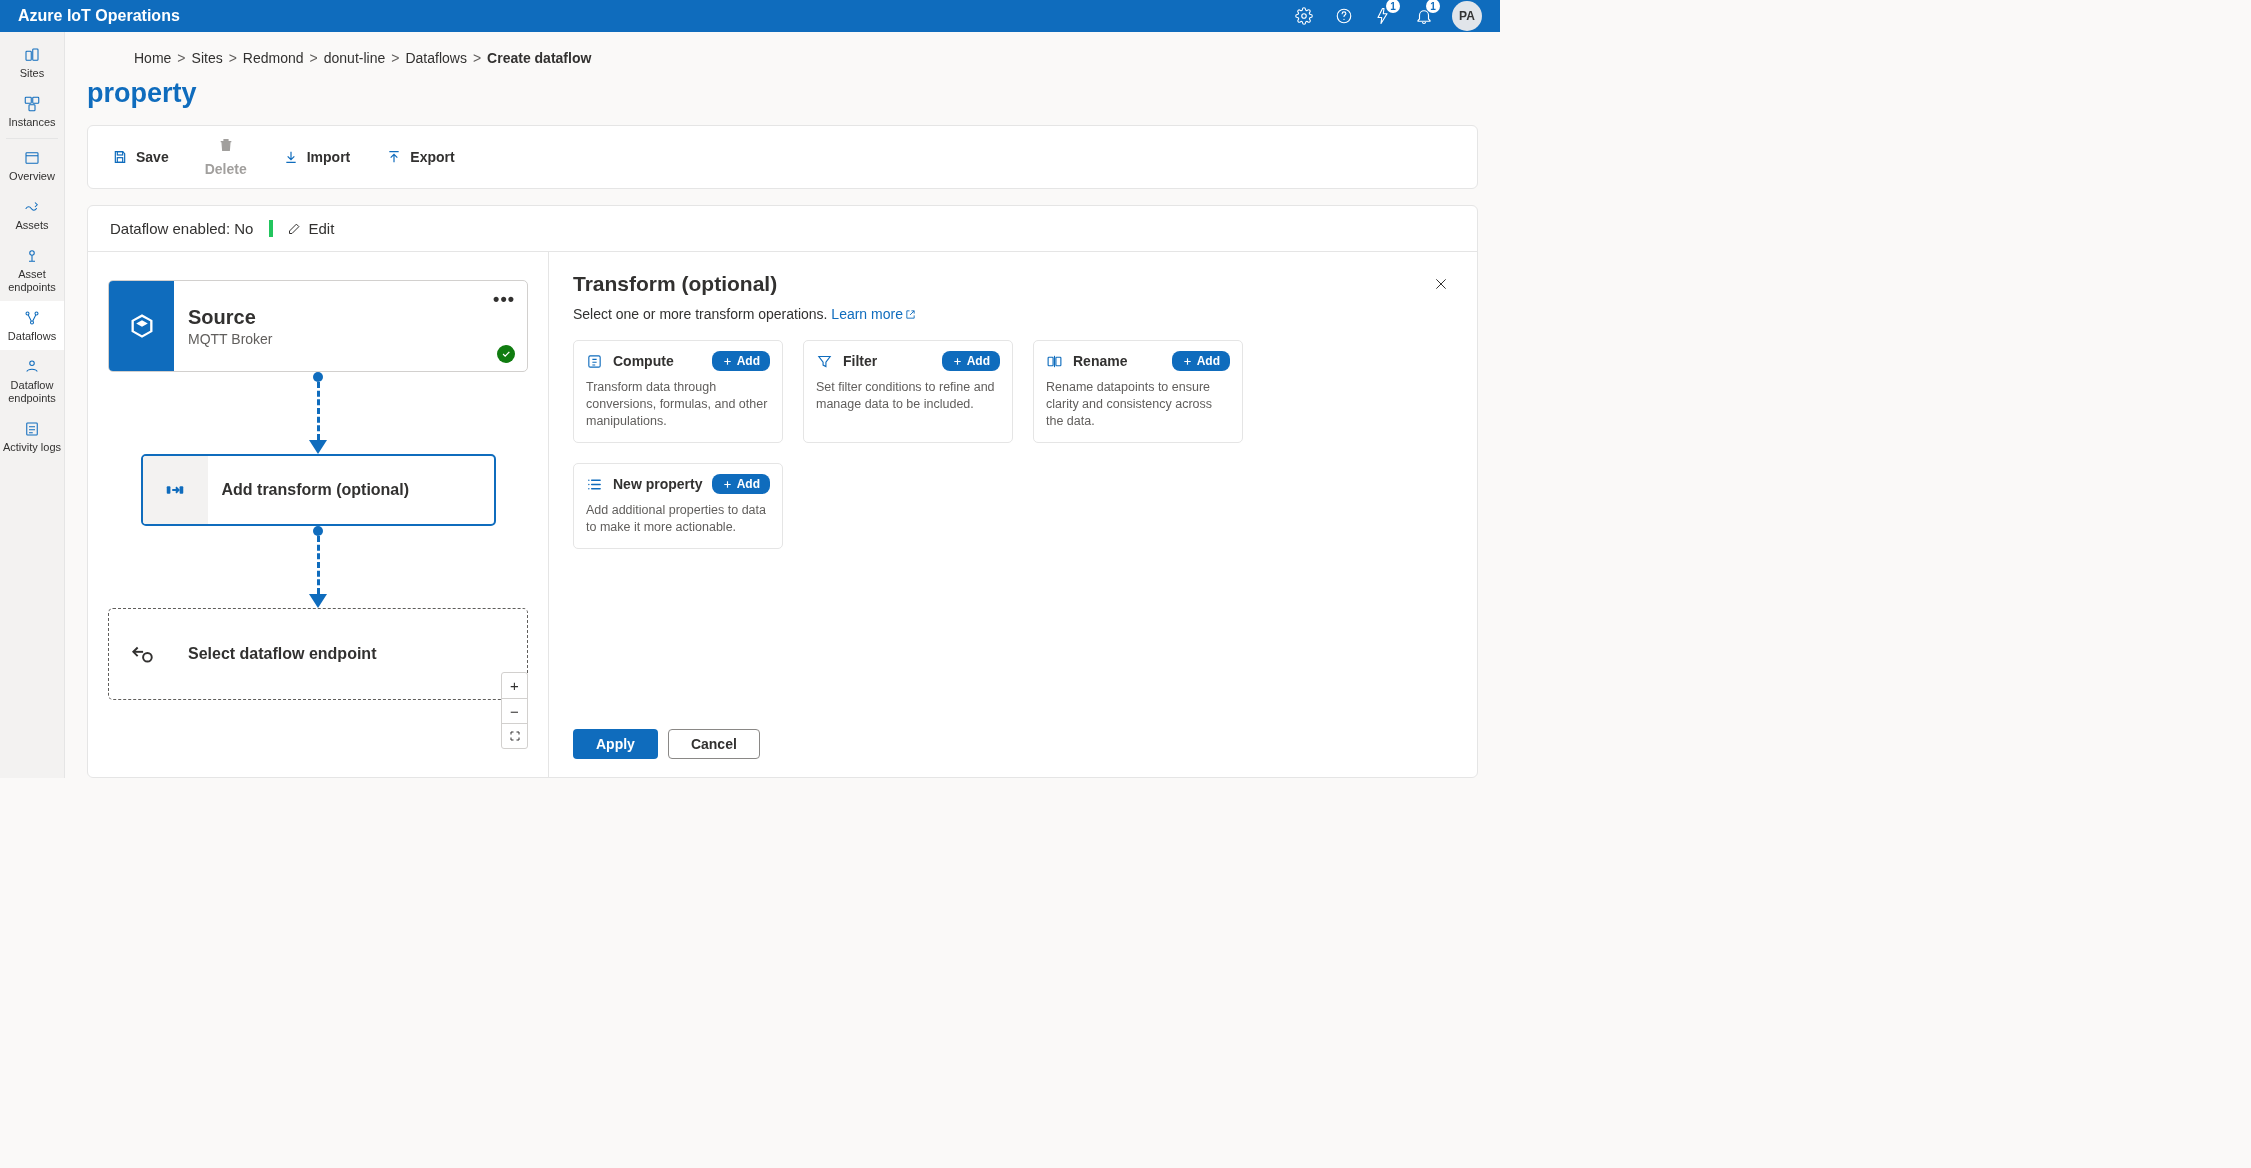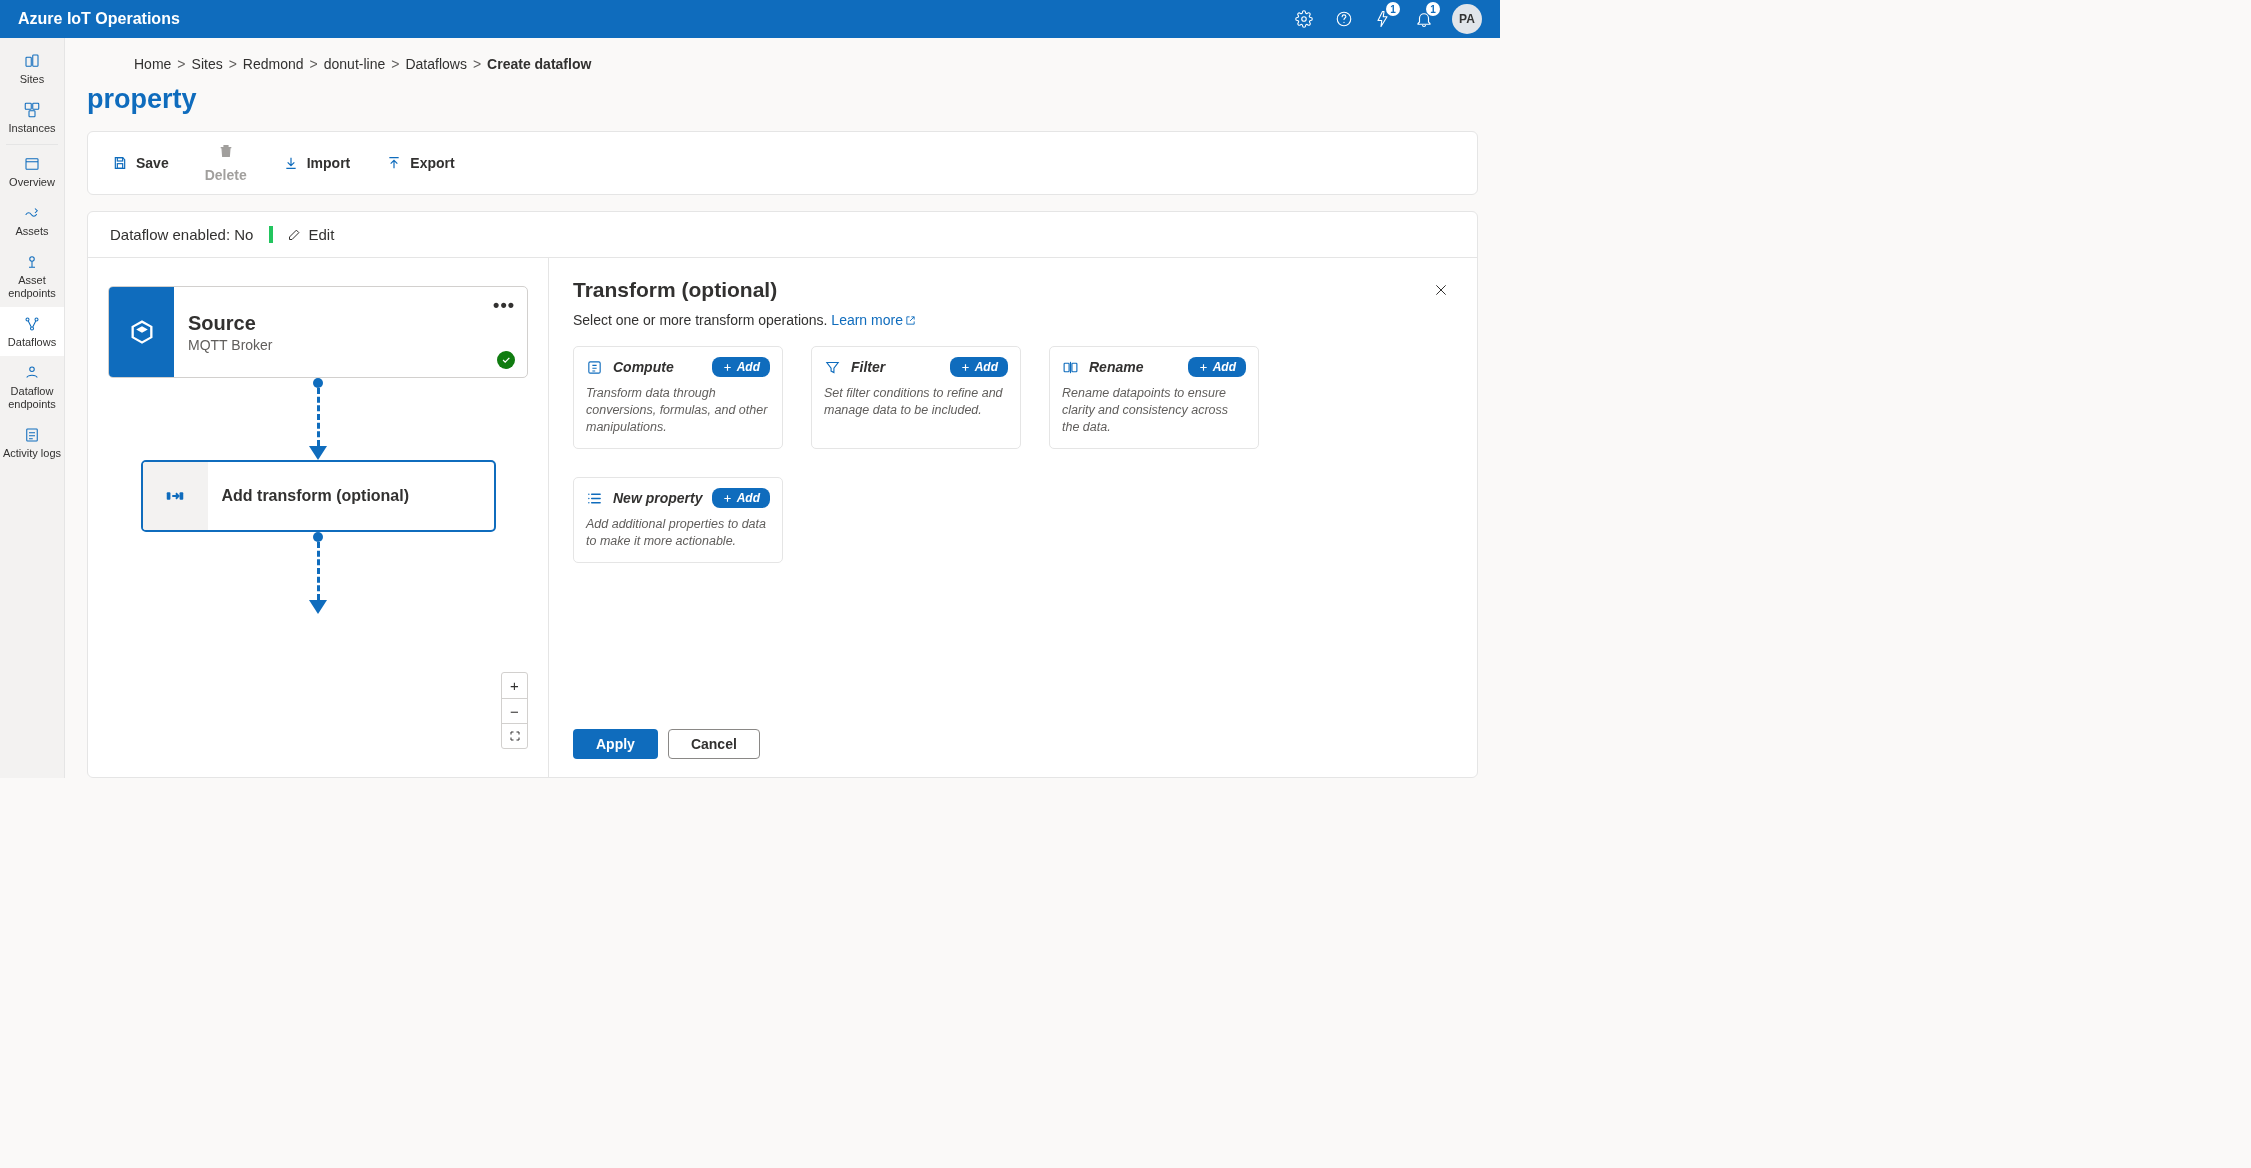--- a/index.html
+++ b/index.html
@@ -1,20 +1,20 @@
 <!DOCTYPE html>
 <html><head>
 <meta charset="utf-8">
 <style>
 * { box-sizing: border-box; margin: 0; padding: 0; }
 body { font-family: "Segoe UI", "Segoe UI Web", -apple-system, BlinkMacSystemFont, sans-serif; font-size: 14px; color: #323130; background: #faf9f8; overflow: hidden; }
 .app { display: flex; flex-direction: column; height: 778px; width: 1500px; }
 
 
-.header { height: 38px; background: #0f6cbd; color: #fff; display: flex; align-items: center; padding: 0 18px; }
+.header { height: 32px; background: #0f6cbd; color: #fff; display: flex; align-items: center; padding: 0 18px; }
 .header-title { font-size: 16px; font-weight: 600; }
 .header-spacer { flex: 1; }
 .header-icon { width: 40px; height: 46px; display: flex; align-items: center; justify-content: center; cursor: pointer; position: relative; }
 .header-icon svg { width: 18px; height: 18px; fill: #fff; }
 .badge { position: absolute; top: 6px; right: 4px; min-width: 14px; height: 14px; border-radius: 7px; background: #fff; color: #0f6cbd; font-size: 10px; font-weight: 600; display: flex; align-items: center; justify-content: center; padding: 0 3px; }
 .avatar { width: 30px; height: 30px; border-radius: 50%; background: #e1e5ea; color: #333; display: flex; align-items: center; justify-content: center; font-size: 12px; font-weight: 600; margin-left: 8px; cursor: pointer; }
 
 
 .body { flex: 1; display: flex; min-height: 0; }
 
@@ -84,21 +84,21 @@
 
 
 .panel-header { display: flex; align-items: center; justify-content: space-between; margin-bottom: 10px; }
 .panel-title { font-size: 21px; font-weight: 600; }
 .close-btn { cursor: pointer; width: 24px; height: 24px; display: flex; align-items: center; justify-content: center; }
 .close-btn svg { width: 16px; height: 16px; stroke: #323130; stroke-width: 1.5; }
 .panel-desc { font-size: 14px; margin-bottom: 18px; }
 .learn-link { color: #0f6cbd; text-decoration: none; cursor: pointer; }
 .learn-link svg { width: 11px; height: 11px; fill: #0f6cbd; vertical-align: -1px; margin-left: 2px; }
 
-.transform-grid { display: flex; flex-wrap: wrap; gap: 28px; font-style: italic; }
+.transform-grid { display: flex; flex-wrap: wrap; gap: 20px; }
 .transform-card { width: 210px; border: 1px solid #e5e5e5; border-radius: 5px; padding: 10px 12px 12px; }
 .transform-card-head { display: flex; align-items: center; justify-content: space-between; margin-bottom: 8px; }
 .transform-card-head .left { display: flex; align-items: center; gap: 10px; }
 .transform-card-head svg { width: 17px; height: 17px; fill: #0f6cbd; }
 .transform-card-title { font-size: 14px; font-weight: 600; }
 .add-btn { background: #0f6cbd; color: #fff; border-radius: 8px; padding: 3px 10px; font-size: 12px; font-weight: 600; display: flex; align-items: center; gap: 4px; cursor: pointer; }
 .add-btn svg { width: 11px; height: 11px; fill: #fff; }
 .transform-card-desc { font-size: 12.5px; color: #605e5c; line-height: 17px; }
 
 .panel-footer { margin-top: auto; display: flex; gap: 10px; padding-top: 18px; }
@@ -303,20 +303,32 @@
                 <div class="node-title">Add transform (optional)</div>
               </div>
             </div>
 
             <div class="connector">
               <div class="dot"></div>
                 <div class="line"></div>
                 <div class="arrow"></div>
             </div>
 
+            <div class="node node-dest">
+              <div class="icon-box">
+                <svg viewBox="0 0 24 24">
+                    <path d="M8 6l-4 4 4 4" fill="none" stroke="#323130" stroke-width="1.8"></path>
+                    <circle cx="17" cy="15" r="4" fill="none" stroke="#323130" stroke-width="1.8"></circle>
+                    <path d="M4 10h9" stroke="#323130" stroke-width="1.8"></path>
+                  </svg>
+              </div>
+              <div class="node-text">
+                <div class="node-title">Select dataflow endpoint</div>
+              </div>
+            </div>
 
             <div class="zoom-controls">
               <div class="zoom-btn">+</div>
               <div class="zoom-btn">−</div>
               <div class="zoom-btn">
                 <svg viewBox="0 0 24 24" width="12" height="12">
                     <path d="M4 4h5M4 4v5M20 4h-5M20 4v5M4 20h5M4 20v-5M20 20h-5M20 20v-5" stroke="#323130" stroke-width="2" fill="none"></path>
                   </svg>
               </div>
             </div>

